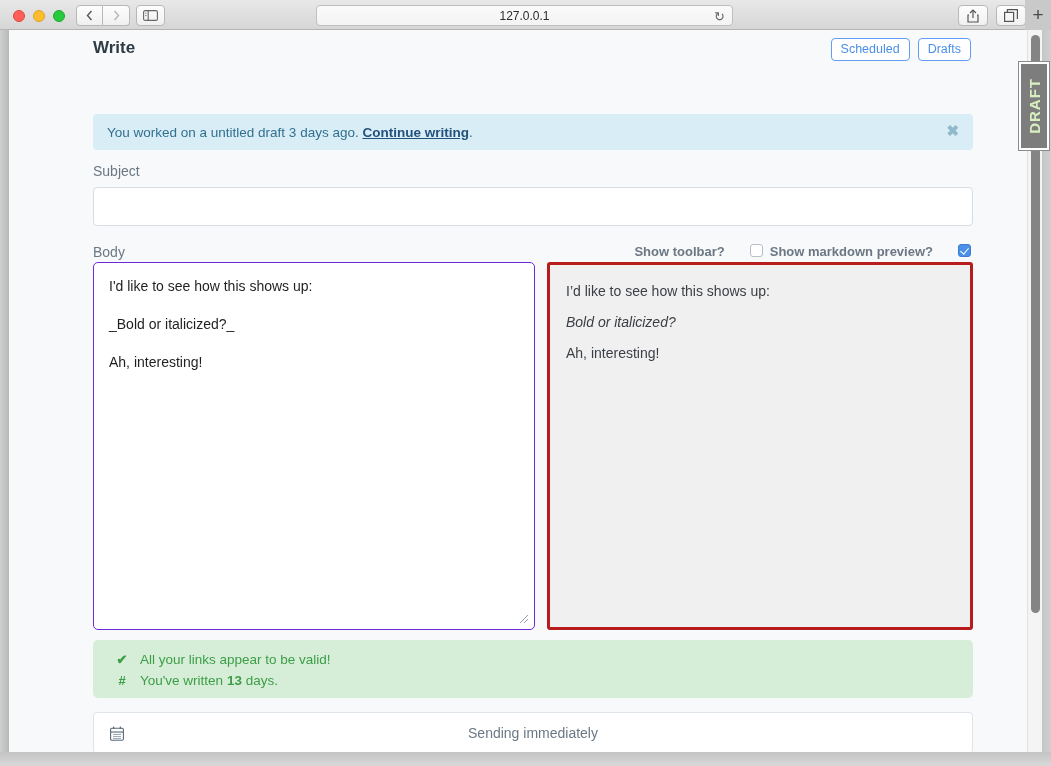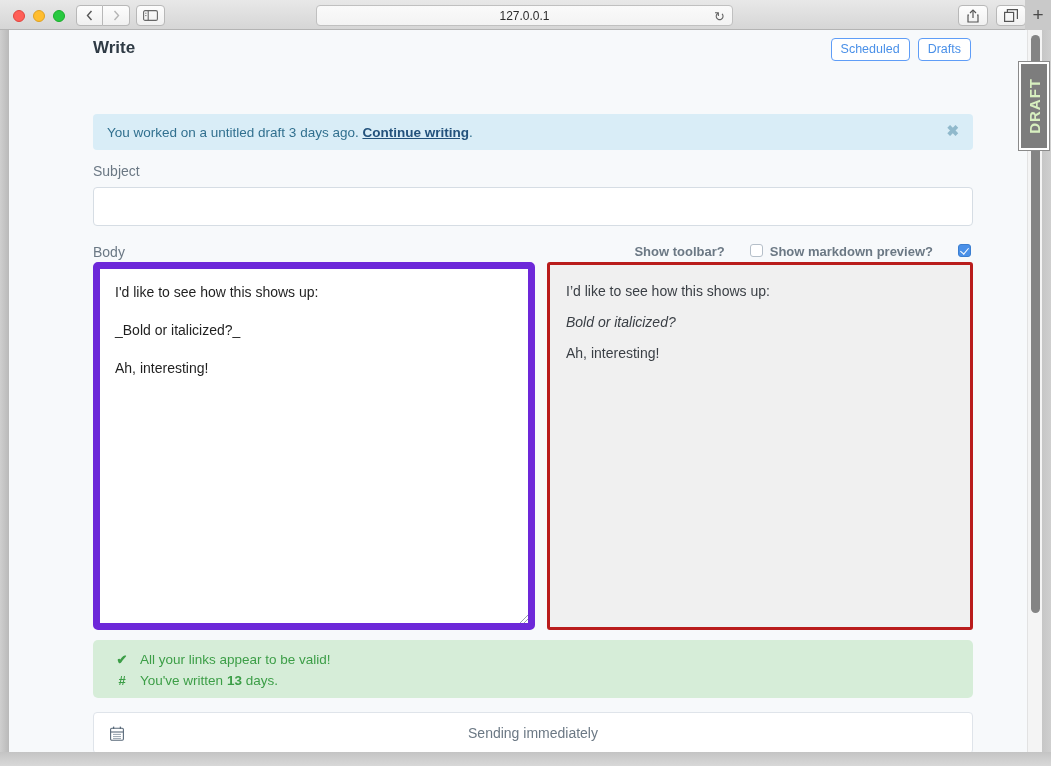--- a/index.html
+++ b/index.html
@@ -292,21 +292,21 @@
   .editor-row {
     position: absolute;
     left: 84px; top: 232px;
     width: 880px; height: 368px;
   }
   .body-textarea {
     position: absolute;
     left: 0; top: 0;
     width: 442px; height: 368px;
     background: #ffffff;
-    border: 7px solid #6d28d9;
+    border: 1px solid #6d28d9;
     border-radius: 5px;
     padding: 14px 14px 14px 15px;
     font-size: 14px;
     line-height: 19px;
     color: #1f1f1f;
     resize: none;
     font-family: "Liberation Sans", sans-serif;
     outline: none;
     overflow: hidden;
     white-space: pre-wrap;

